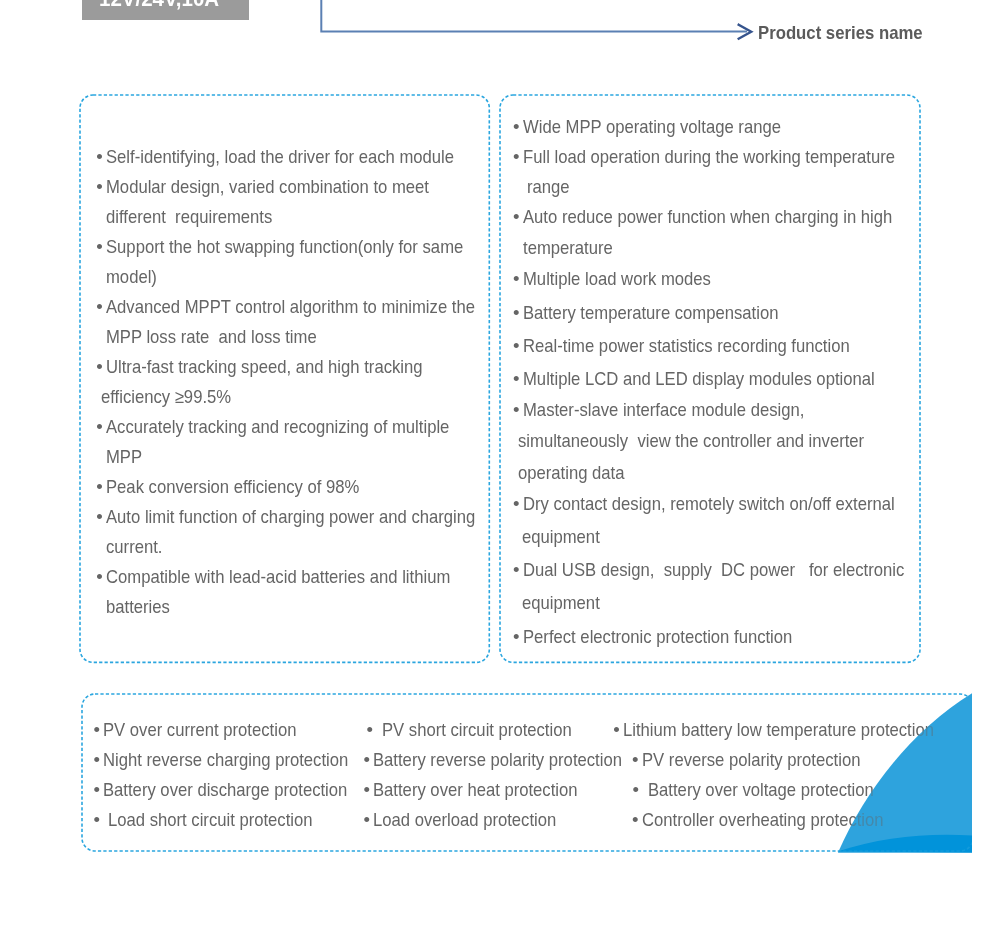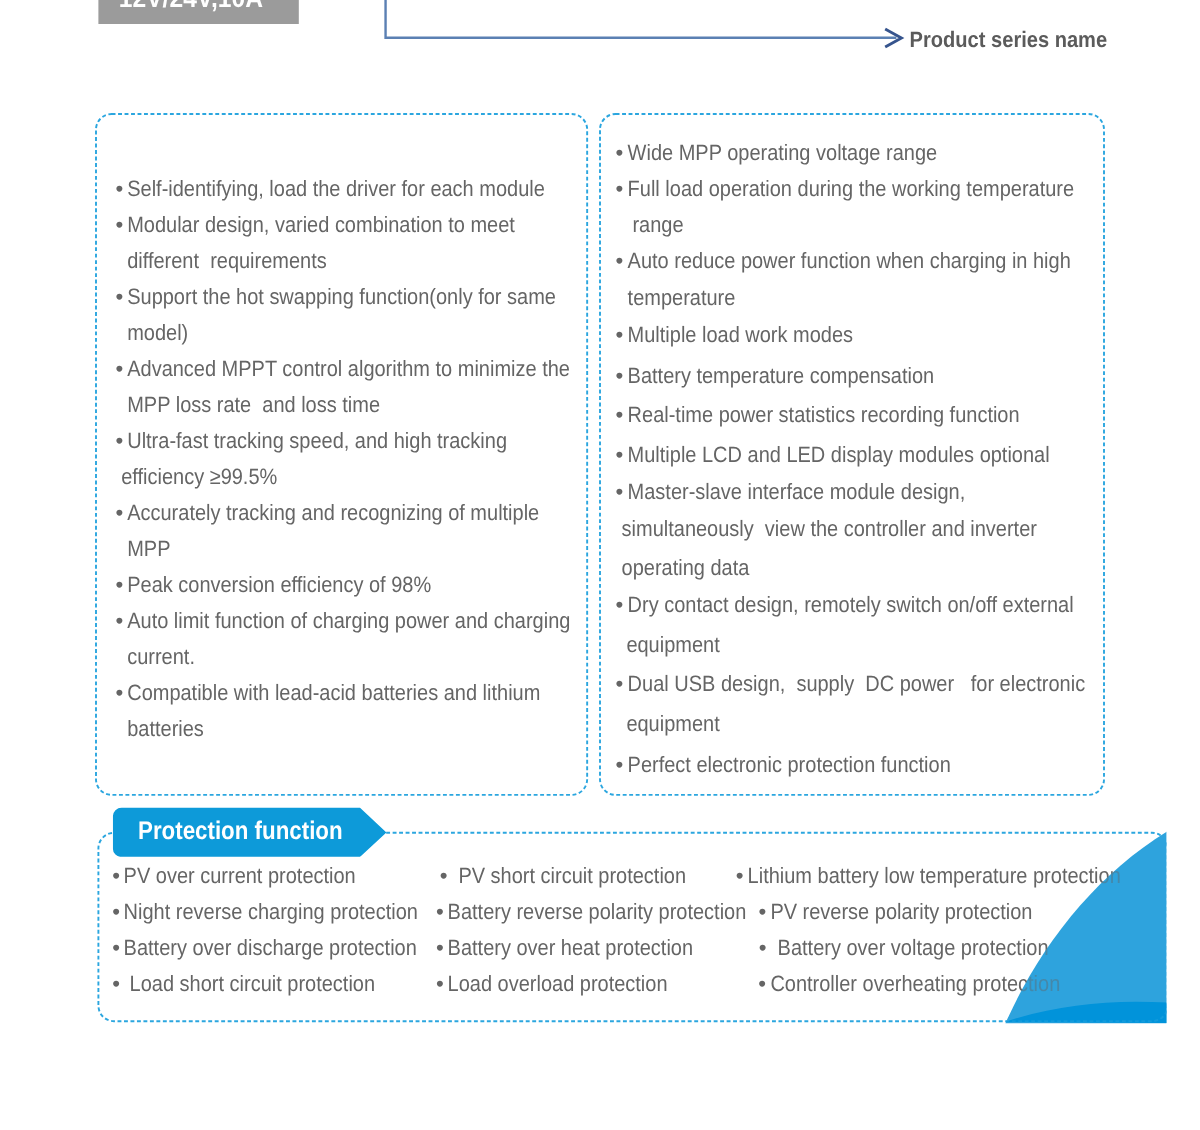--- a/index.html
+++ b/index.html
@@ -67,26 +67,20 @@
     <rect x="6" y="7" width="409.3" height="567.4" rx="13" ry="13" stroke="#2ba6df" stroke-width="1.6" stroke-dasharray="3.25 2.15"></rect>
   </svg>
   <svg class="dbox" id="box-right" style="left:494px;top:88px;width:433px;height:584px" viewBox="0 0 433 584" fill="none">
     <rect x="6" y="7" width="420" height="567.4" rx="13" ry="13" stroke="#2ba6df" stroke-width="1.6" stroke-dasharray="3.25 2.15"></rect>
   </svg>
   <svg class="dbox" id="box-prot" style="left:76px;top:688px;width:906px;height:178px" viewBox="0 0 906 178" fill="none">
     <rect x="6" y="6" width="891" height="157" rx="13" ry="13" stroke="#2ba6df" stroke-width="1.6" stroke-dasharray="3.25 2.15"></rect>
   </svg>
 
 
-  <div class="banner" id="banner-protection" style="left:94.4px;top:673px;width:228px;height:41.3px">
-    <svg viewBox="0 0 228 41.3" preserveAspectRatio="none">
-      <path d="M7.5 0 H205.8 L228 20.65 L205.8 41.3 H7.5 A7.5 7.5 0 0 1 0 33.8 V7.5 A7.5 7.5 0 0 1 7.5 0 Z" fill="#0d9ad9"></path>
-    </svg>
-    <span class="txt" style="left:20.4px;top:9.1px">Protection function</span>
-  </div>
 
   <div id="layer-text">
       <div class="bl" style="left: 96.2px; top: 148px;">•</div>
       <div class="tl" style="left: 106px; top: 148px;">Self-identifying, load the driver for each module</div>
       <div class="bl" style="left: 96.2px; top: 178px;">•</div>
       <div class="tl" style="left: 106px; top: 178px;">Modular design, varied combination to meet</div>
       <div class="tl" style="left: 106px; top: 208px;">different  requirements</div>
       <div class="bl" style="left: 96.2px; top: 238px;">•</div>
       <div class="tl" style="left: 106px; top: 238px;">Support the hot swapping function(only for same</div>
       <div class="tl" style="left: 106px; top: 268px;">model)</div>

